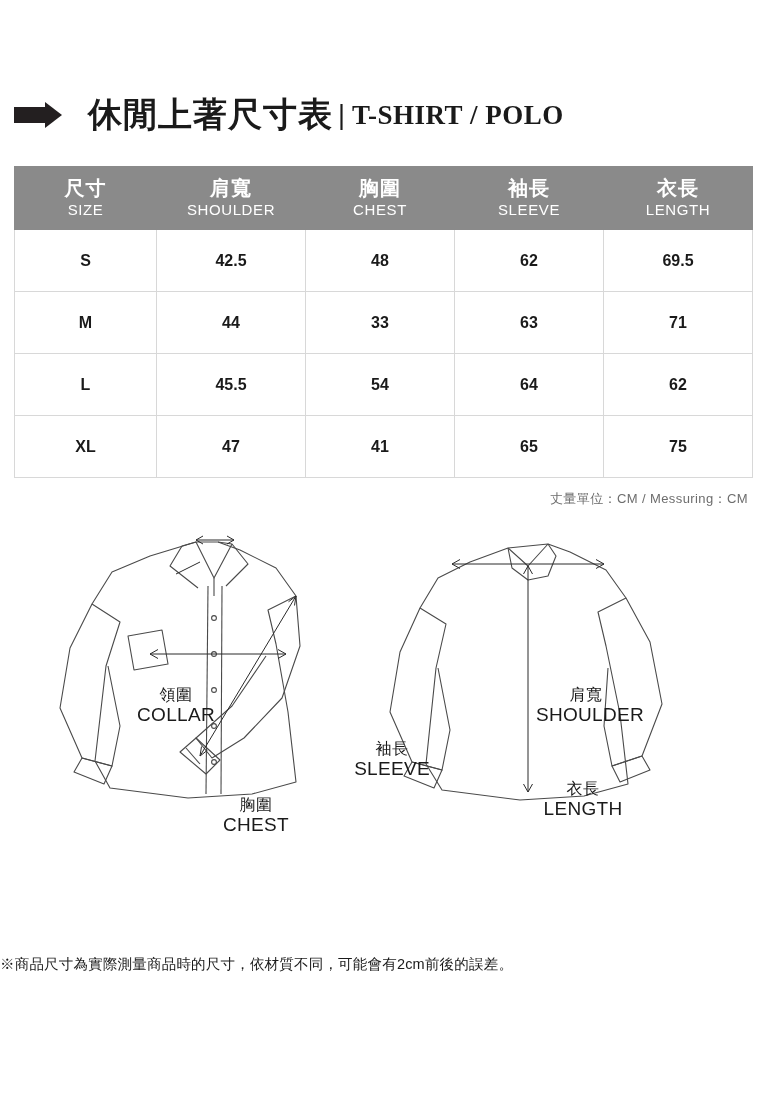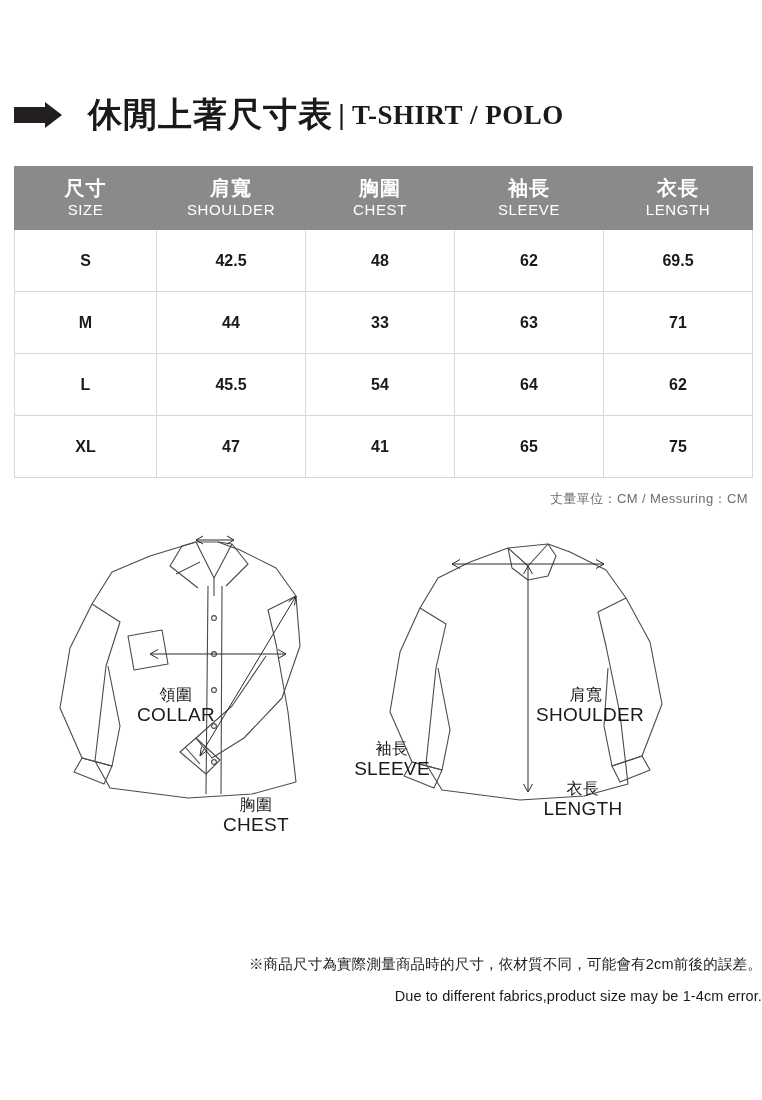--- a/index.html
+++ b/index.html
@@ -145,21 +145,21 @@
 
   
   .lbl { position: absolute; }
 
   
   .notes {
     position: absolute;
     left: 0;
     top: 955px;
     width: 762px;
-    text-align: right;
+    text-align: left;
   }
   .note-cn {
     font-size: 14.5px;
     color: #1a1a1a;
     letter-spacing: 0.2px;
     margin-bottom: 14px;
   }
   .note-en {
     font-size: 14.5px;
     color: #1a1a1a;
@@ -323,14 +323,13 @@
   <span class="cn">肩寬</span>
   <span class="en">SHOULDER</span>
 </div>
 <div class="lbl" id="lbl-length">
   <span class="cn">衣長</span>
   <span class="en">LENGTH</span>
 </div>
 
 <div class="notes">
   <div class="note-cn">※商品尺寸為實際測量商品時的尺寸，依材質不同，可能會有2cm前後的誤差。</div>
-  <div class="note-en">Due to different fabrics,product size may be 1-4cm error.</div>
 </div>
 
 </body></html>

